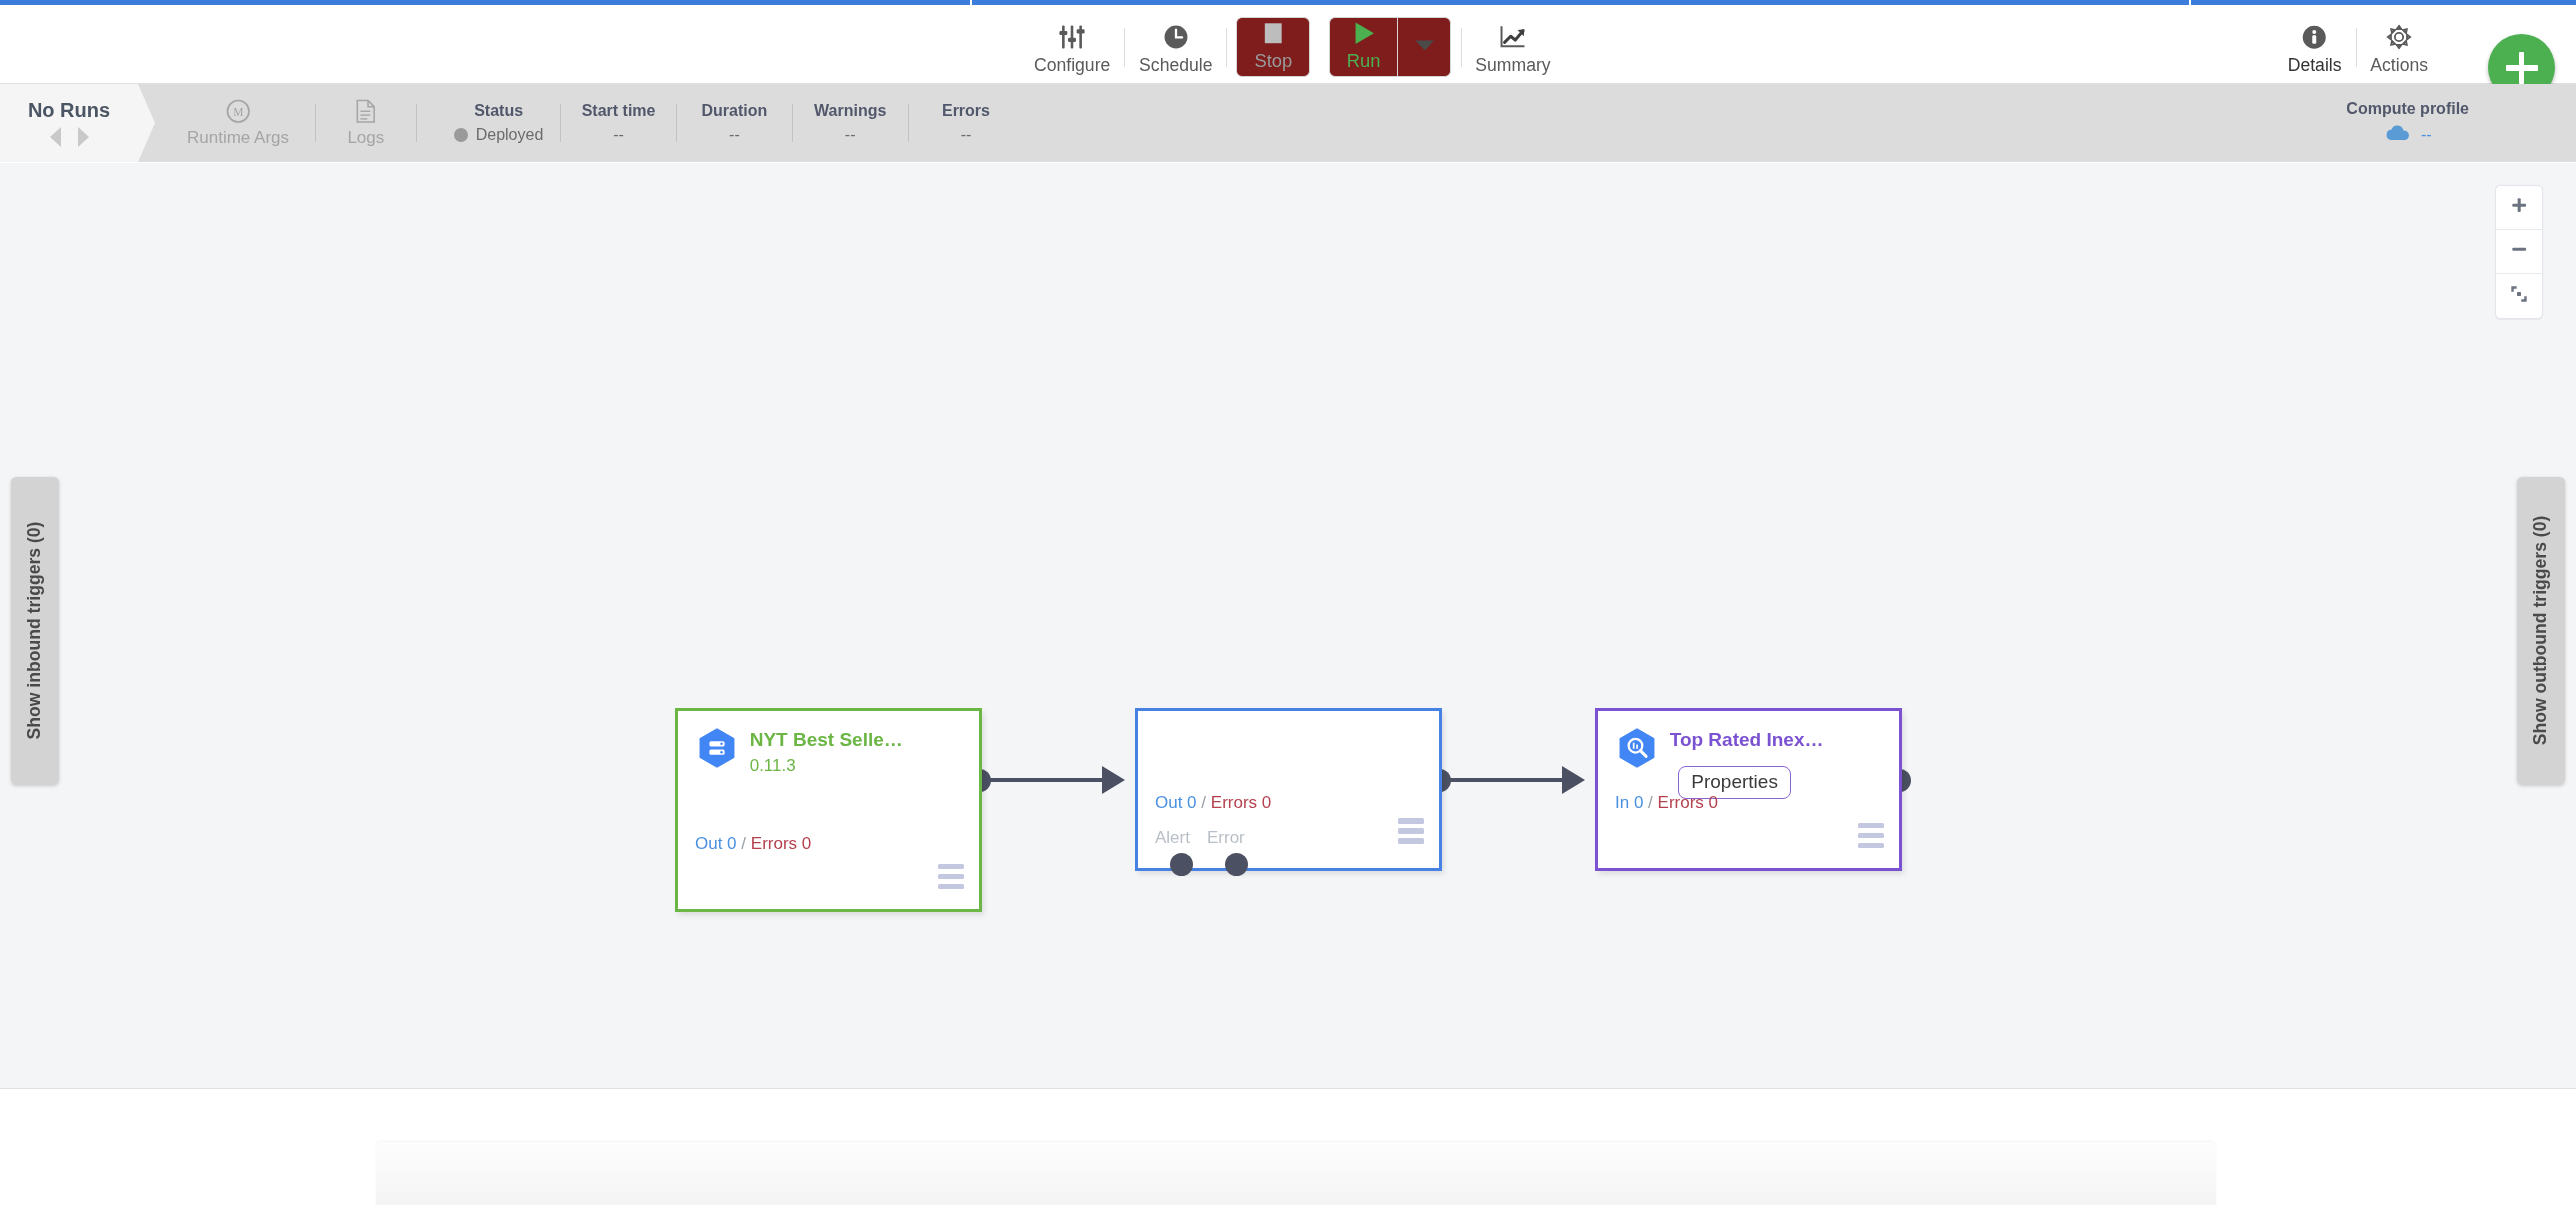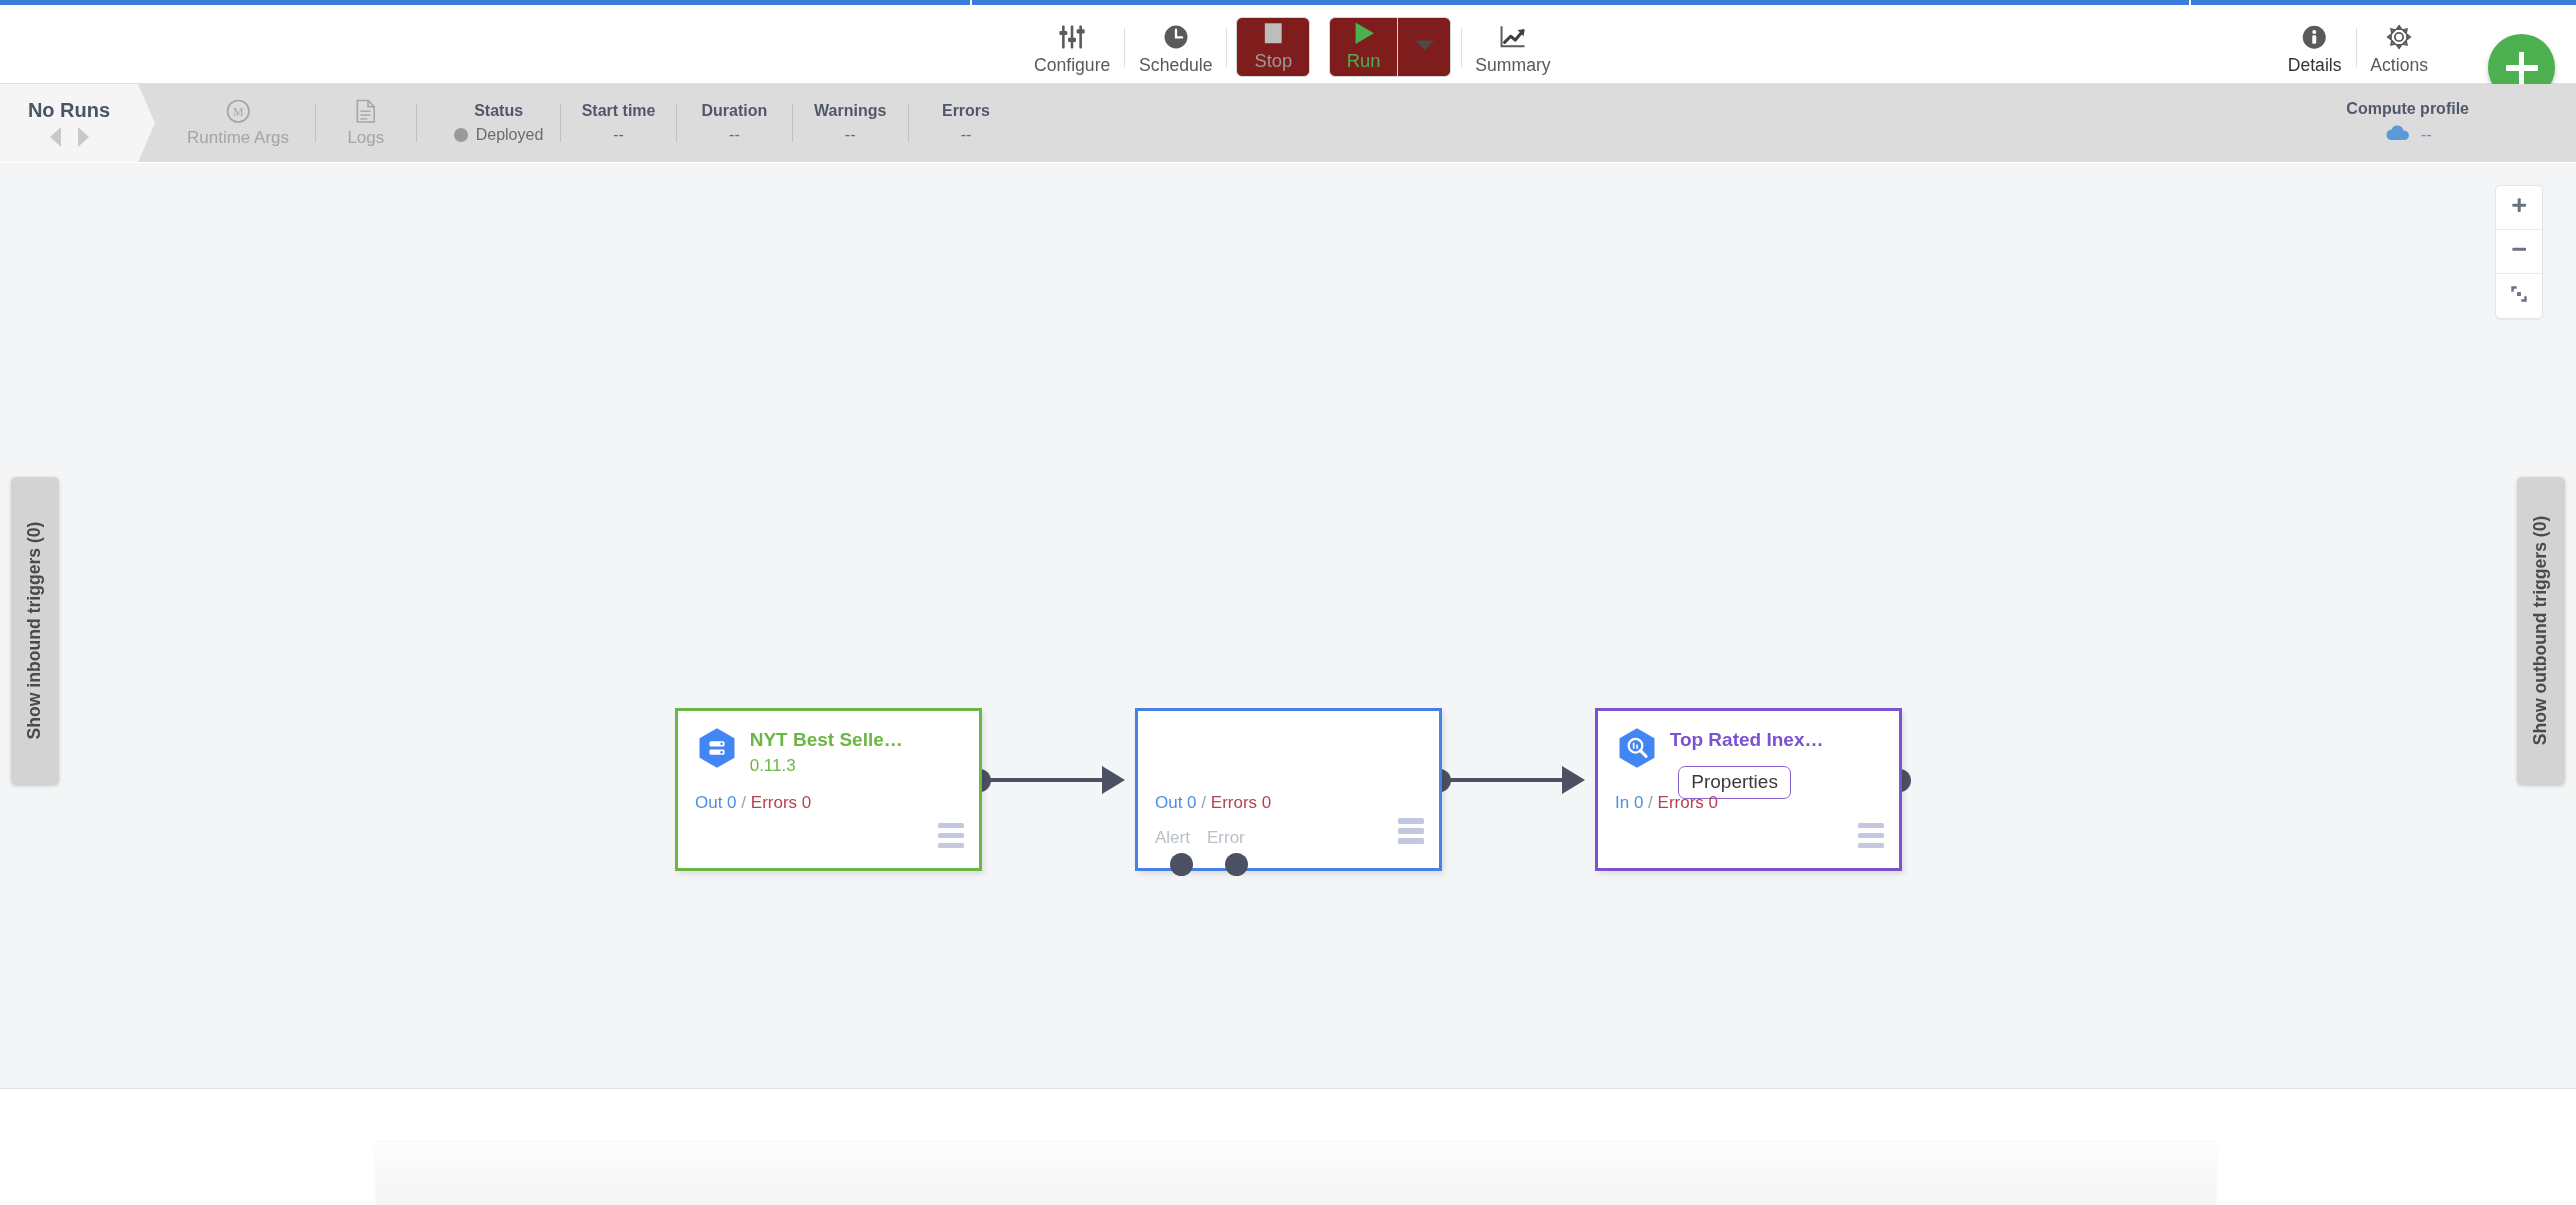--- a/index.html
+++ b/index.html
@@ -493,21 +493,21 @@
     <div class="port" style="left:968px; top:606px;"></div>
     <div class="conn-line" style="left:989px; top:615px; width:113px;"></div>
     <div class="conn-arrow" style="left:1102px; top:603px;"></div>
 
     <div class="port" style="left:1428px; top:606px;"></div>
     <div class="conn-line" style="left:1449px; top:615px; width:113px;"></div>
     <div class="conn-arrow" style="left:1562px; top:603px;"></div>
 
     <div class="port" style="left:1888px; top:606px;"></div>
 
-    <div class="node node-green" style="left:675px; top:545px; width:307px; height:163px;">
+    <div class="node node-green" style="left:675px; top:545px; width:307px; height:204px;">
       <div class="node-head">
         <span class="node-icon">
           <svg width="44" height="44" viewBox="0 0 58 58">
             <path d="M29 3 L52 16 V42 L29 55 L6 42 V16 Z" fill="#4285f4"></path>
             <rect x="19" y="20" width="20" height="7" rx="2" fill="#fff"></rect>
             <rect x="19" y="31" width="20" height="7" rx="2" fill="#fff"></rect>
             <circle cx="35" cy="23.5" r="1.6" fill="#4285f4"></circle>
             <circle cx="35" cy="34.5" r="1.6" fill="#4285f4"></circle>
           </svg>
         </span>
@@ -556,21 +556,21 @@
             <circle cx="27" cy="26" r="9" stroke="#fff" stroke-width="3" fill="none"></circle>
             <rect x="23.5" y="22" width="2.2" height="8" fill="#fff"></rect>
             <rect x="28" y="24.5" width="2.2" height="5.5" fill="#fff"></rect>
             <path d="M33.5 32.5 L41 40" stroke="#fff" stroke-width="4" stroke-linecap="round"></path>
           </svg>
         </span>
         <span class="node-texts">
           <span class="node-name" style="display:block">Top Rated Inex…</span>
         </span>
       </div>
-      <div class="properties-badge" style="left:80px; top:55px;">
+      <div class="properties-badge" style="left:80px; top:55px;border-radius:8px;">
         <span>Properties</span>
       </div>
       <div class="node-metrics" style="bottom:55px;">
         <span class="m-out">In 0</span>
         <span class="m-slash">/</span>
         <span class="m-err">Errors 0</span>
       </div>
       <div class="hamburger" style="bottom:20px;">
         <i></i>
           <i></i>

